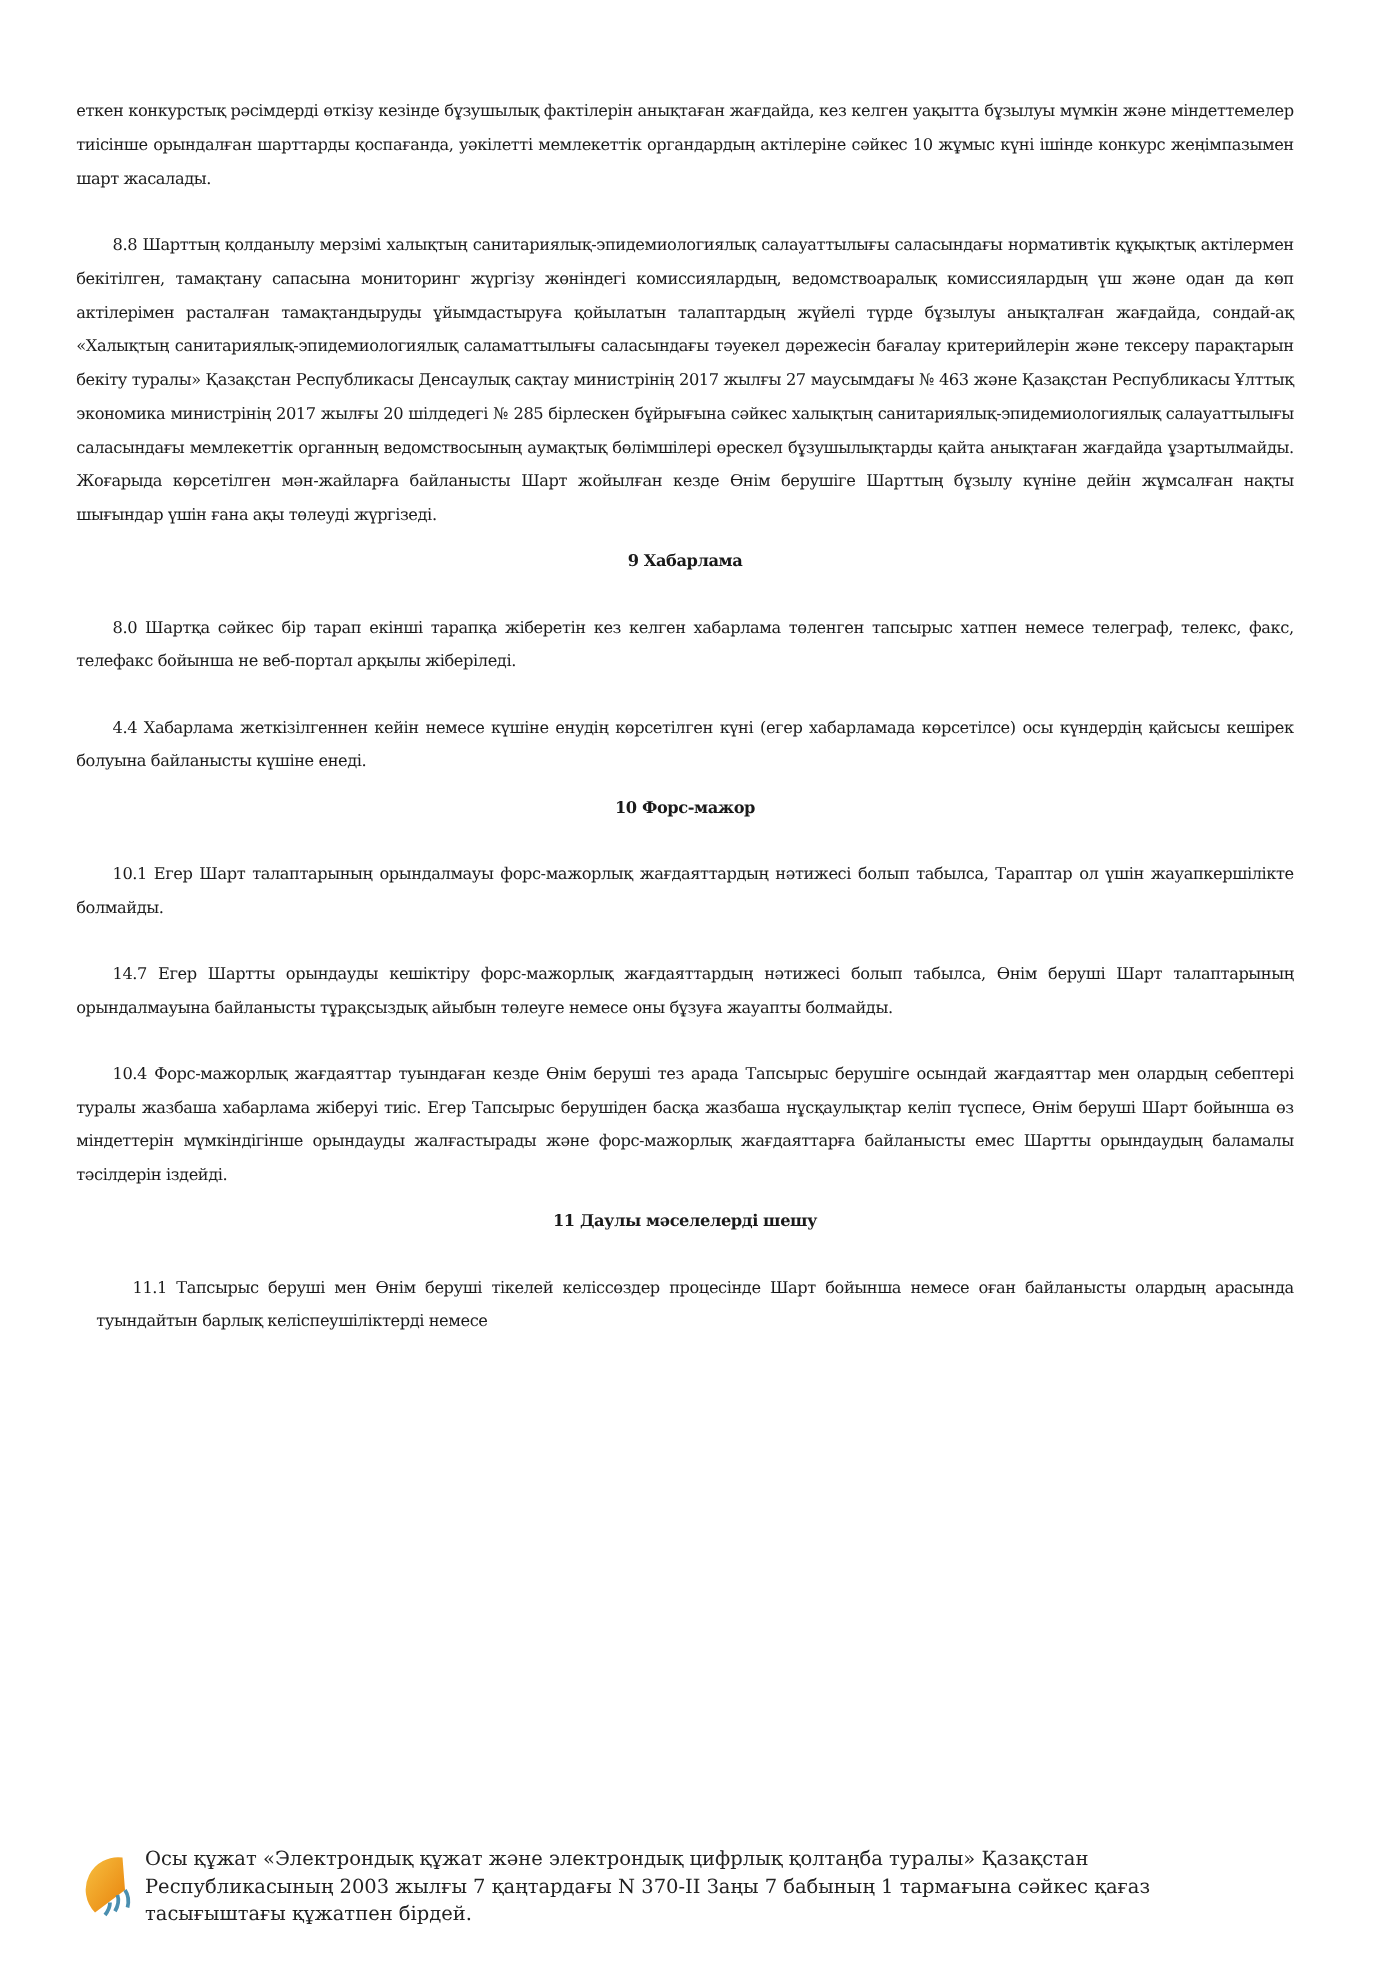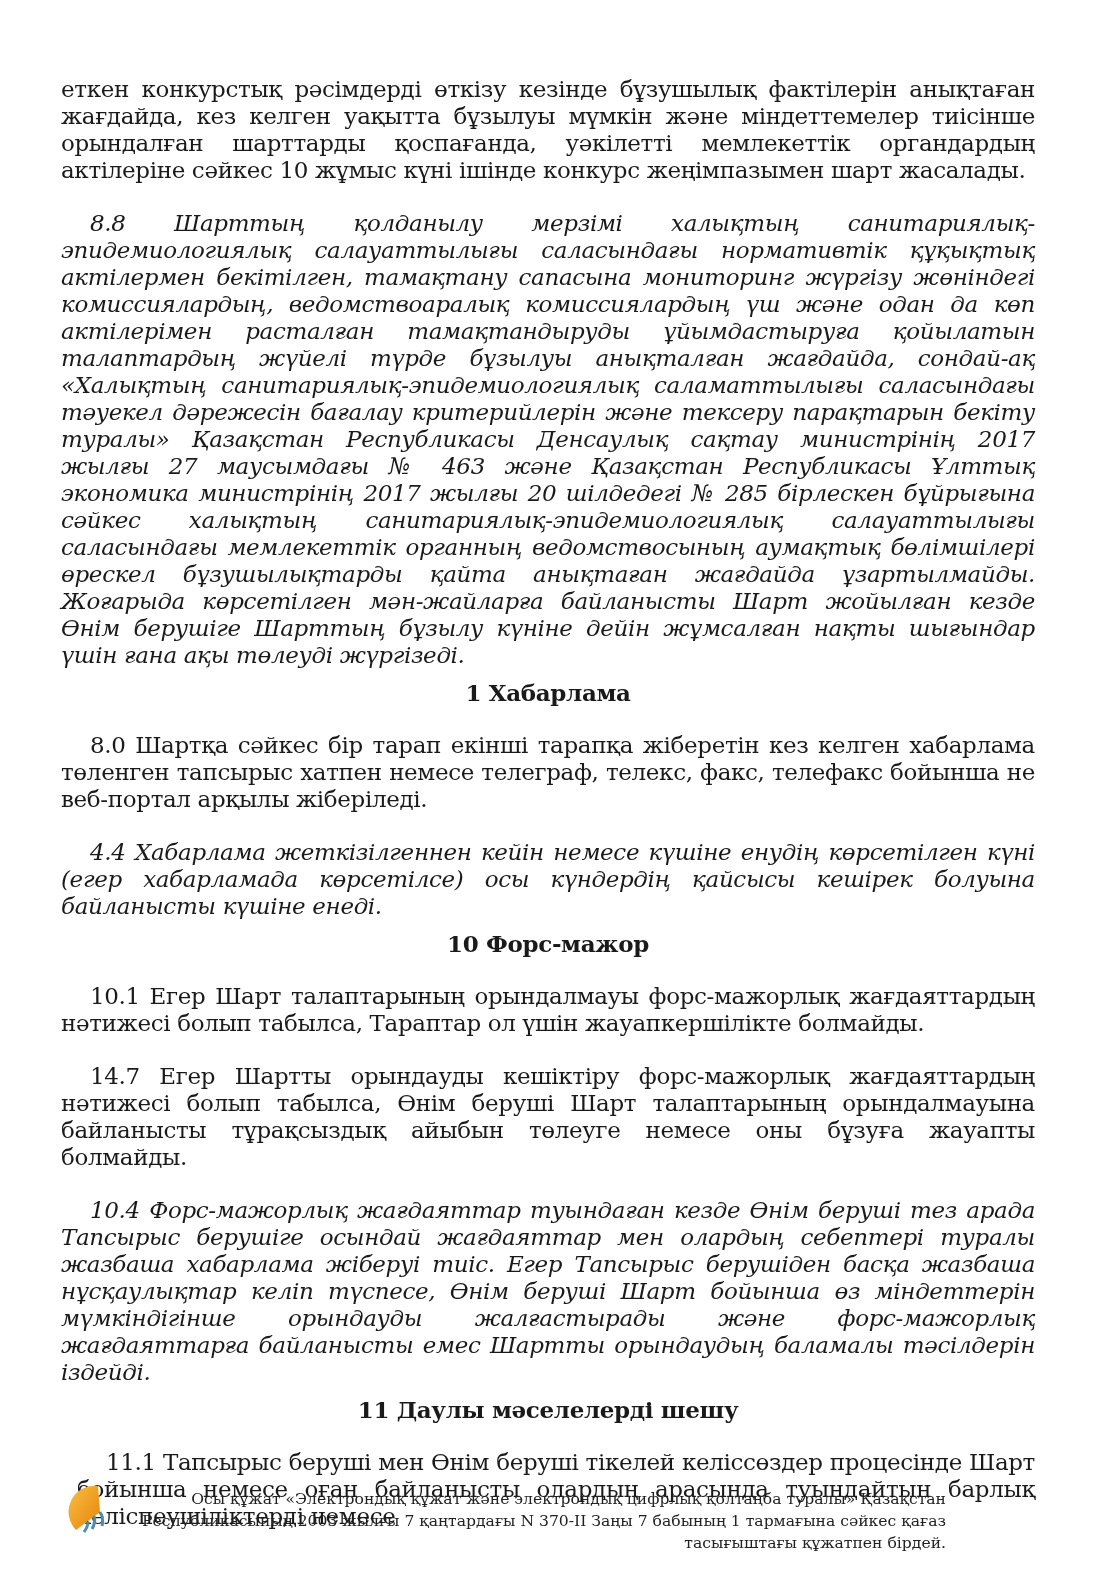--- a/index.html
+++ b/index.html
@@ -1,42 +1,42 @@
 <!DOCTYPE html>
 <html><head>
 <meta charset="utf-8">
 <style>
   html, body { margin: 0; padding: 0; background: #ffffff; }
   body { width: 1105px; height: 1577px; position: relative; overflow: hidden; }
   .page {
     position: absolute; left: 61px; top: 76px; width: 974px;
-    font-family: "DejaVu Serif", serif; font-size: 23px; line-height: 27px;
+    font-family: "DejaVu Serif", serif; font-size: 13px; line-height: 27px;
     color: #1a1a1a; letter-spacing: -0.35px;
   }
   .para { text-align: justify; margin: 0 0 26px 0; }
   .para.indent { text-indent: 29px; }
-  .para.tight { margin-bottom: 0; font-style: italic; }
+  .para.tight { margin-bottom: 0; }
   .heading { text-align: center; font-weight: bold; margin: 0 0 26px 0; }
   .para.last { margin-bottom: 0; margin-left: 16px; }
   .footer {
     position: absolute; left: 62px; top: 1476px; width: 900px; height: 70px;
   }
   .footer .logo { position: absolute; left: 2px; top: 6px; width: 52px; height: 52px; }
   .footer .text {
-    position: absolute; left: 54px; top: 12px; width: 830px;
-    font-family: "DejaVu Serif", serif; font-size: 15.6px; line-height: 22px; color: #222; text-align: right;
+    position: absolute; left: 54px; top: 0; width: 830px;
+    font-family: "DejaVu Serif", serif; font-size: 15.6px; line-height: 22px; color: #222;
   }
 </style>
 </head>
 <body>
 
 <div class="page">
   <p class="para">еткен конкурстық рәсімдерді өткізу кезінде бұзушылық фактілерін анықтаған жағдайда, кез келген уақытта бұзылуы мүмкін және міндеттемелер тиісінше орындалған шарттарды қоспағанда, уәкілетті мемлекеттік органдардың актілеріне сәйкес 10 жұмыс күні ішінде конкурс жеңімпазымен шарт жасалады.</p>
   <p class="para indent tight">8.8 Шарттың қолданылу мерзімі халықтың санитариялық-эпидемиологиялық салауаттылығы саласындағы нормативтік құқықтық актілермен бекітілген, тамақтану сапасына мониторинг жүргізу жөніндегі комиссиялардың, ведомствоаралық комиссиялардың үш және одан да көп актілерімен расталған тамақтандыруды ұйымдастыруға қойылатын талаптардың жүйелі түрде бұзылуы анықталған жағдайда, сондай-ақ «Халықтың санитариялық-эпидемиологиялық саламаттылығы саласындағы тәуекел дәрежесін бағалау критерийлерін және тексеру парақтарын бекіту туралы» Қазақстан Республикасы Денсаулық сақтау министрінің 2017 жылғы 27 маусымдағы № 463 және Қазақстан Республикасы Ұлттық экономика министрінің 2017 жылғы 20 шілдедегі № 285 бірлескен бұйрығына сәйкес халықтың санитариялық-эпидемиологиялық салауаттылығы саласындағы мемлекеттік органның ведомствосының аумақтық бөлімшілері өрескел бұзушылықтарды қайта анықтаған жағдайда ұзартылмайды. Жоғарыда көрсетілген мән-жайларға байланысты Шарт жойылған кезде Өнім берушіге Шарттың бұзылу күніне дейін жұмсалған нақты шығындар үшін ғана ақы төлеуді жүргізеді.</p>
-  <div class="heading" style="margin-top:10px">1 Хабарлама</div>
+  <div class="heading" style="margin-top:10px">9 Хабарлама</div>
   <p class="para indent">8.0 Шартқа сәйкес бір тарап екінші тарапқа жіберетін кез келген хабарлама төленген тапсырыс хатпен немесе телеграф, телекс, факс, телефакс бойынша не веб-портал арқылы жіберіледі.</p>
   <p class="para indent tight">4.4 Хабарлама жеткізілгеннен кейін немесе күшіне енудің көрсетілген күні (егер хабарламада көрсетілсе) осы күндердің қайсысы кешірек болуына байланысты күшіне енеді.</p>
   <div class="heading" style="margin-top:10px">10 Форс-мажор</div>
   <p class="para indent">10.1 Егер Шарт талаптарының орындалмауы форс-мажорлық жағдаяттардың нәтижесі болып табылса, Тараптар ол үшін жауапкершілікте болмайды.</p>
   <p class="para indent">14.7 Егер Шартты орындауды кешіктіру форс-мажорлық жағдаяттардың нәтижесі болып табылса, Өнім беруші Шарт талаптарының орындалмауына байланысты тұрақсыздық айыбын төлеуге немесе оны бұзуға жауапты болмайды.</p>
   <p class="para indent tight">10.4 Форс-мажорлық жағдаяттар туындаған кезде Өнім беруші тез арада Тапсырыс берушіге осындай жағдаяттар мен олардың себептері туралы жазбаша хабарлама жіберуі тиіс. Егер Тапсырыс берушіден басқа жазбаша нұсқаулықтар келіп түспесе, Өнім беруші Шарт бойынша өз міндеттерін мүмкіндігінше орындауды жалғастырады және форс-мажорлық жағдаяттарға байланысты емес Шартты орындаудың баламалы тәсілдерін іздейді.</p>
   <div class="heading" style="margin-top:10px">11 Даулы мәселелерді шешу</div>
   <p class="para indent last">11.1 Тапсырыс беруші мен Өнім беруші тікелей келіссөздер процесінде Шарт бойынша немесе оған байланысты олардың арасында туындайтын барлық келіспеушіліктерді немесе</p>
 </div>
 

